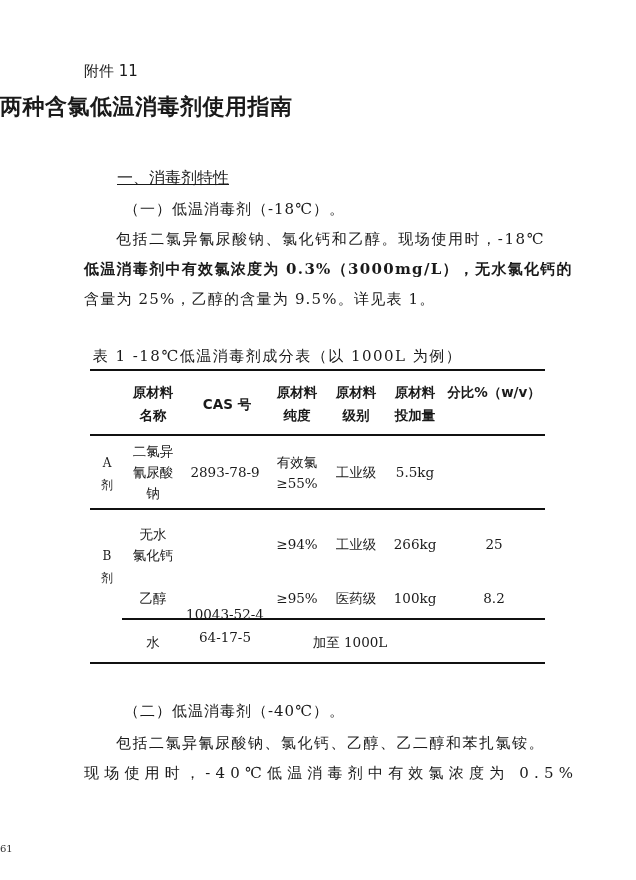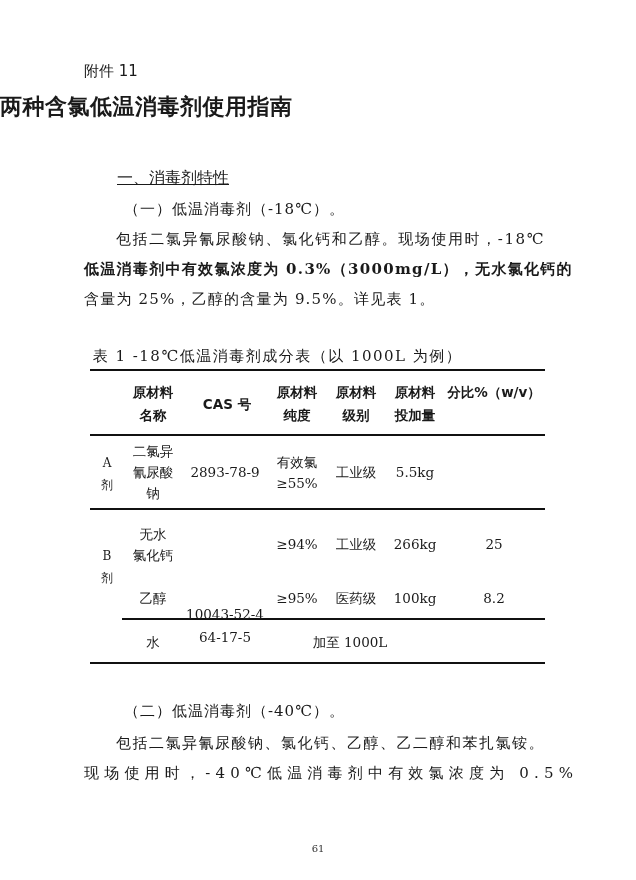--- a/index.html
+++ b/index.html
@@ -10,21 +10,21 @@
     .title { left: 0; width: 636px; top: 92px; font-family: "DejaVu Sans", "Liberation Sans", sans-serif;
              font-weight: bold; font-size: 22px; letter-spacing: 0.5px; }
     .h1 { left: 117px; top: 168px; font-family: "DejaVu Sans", "Liberation Sans", sans-serif; font-size: 16px; text-decoration: underline; }
     .h2 { left: 124px; top: 200px; font-size: 15px; letter-spacing: 1px; }
     .para { font-size: 15px; letter-spacing: 1.6px; }
     .caption { left: 0; width: 555px; top: 347px; text-align: center; font-size: 15px; letter-spacing: 1.5px; }
     .rule { position: absolute; background: #111; height: 2px; }
     .cell { position: absolute; text-align: center; font-size: 13.5px; line-height: 21px; }
     .hdr { font-weight: bold; font-family: "DejaVu Sans", "Liberation Sans", sans-serif; font-size: 13.5px; line-height: 23px; }
     .side { font-size: 12px; line-height: 22px; }
-    .pageno { left: 0; width: 636px; top: 843px; text-align: center; font-size: 10px; color: #333; }
+    .pageno { left: 0; width: 636px; top: 843px; font-size: 10px; color: #333; }
   </style>
 </head>
 <body>
 
 <div class="abs annex">附件 11</div>
 <div class="abs title">两种含氯低温消毒剂使用指南</div>
 
 <div class="abs h1">一、消毒剂特性</div>
 <div class="abs h2">（一）低温消毒剂（-18℃）。</div>
 

